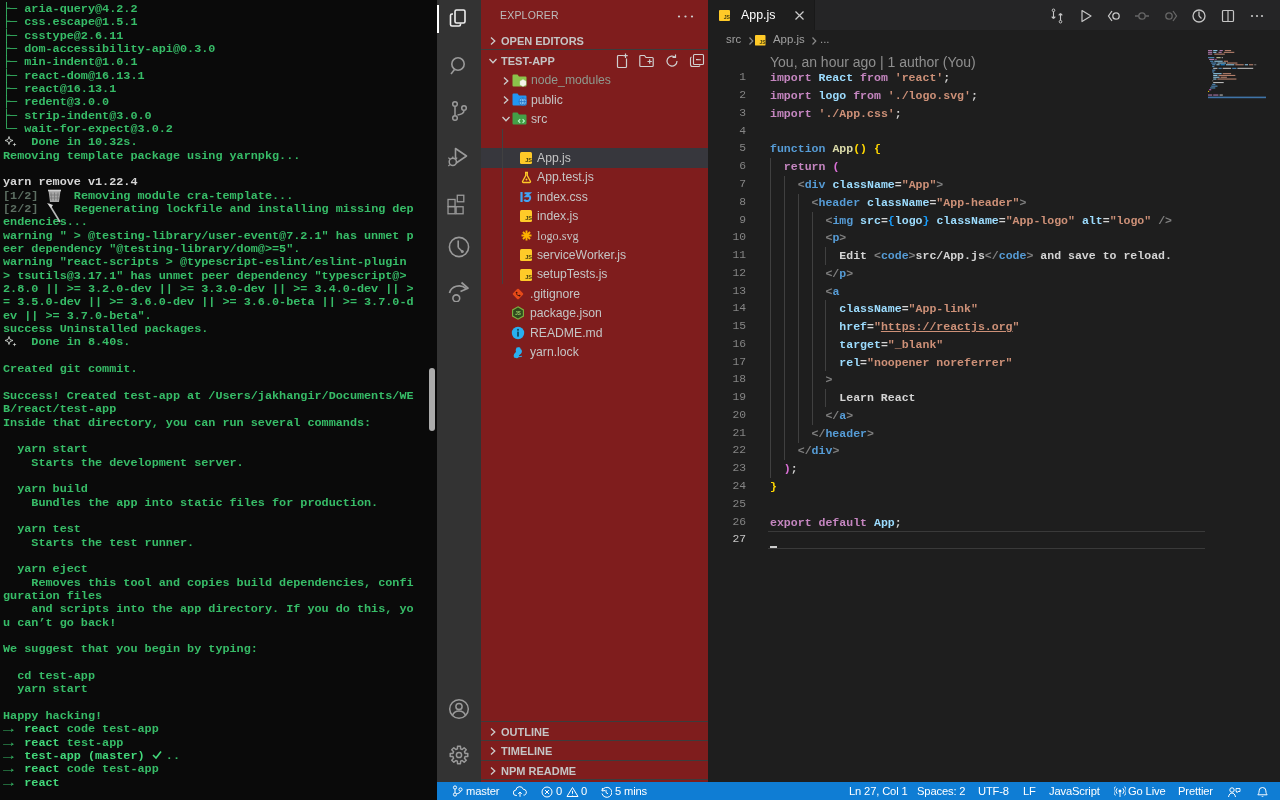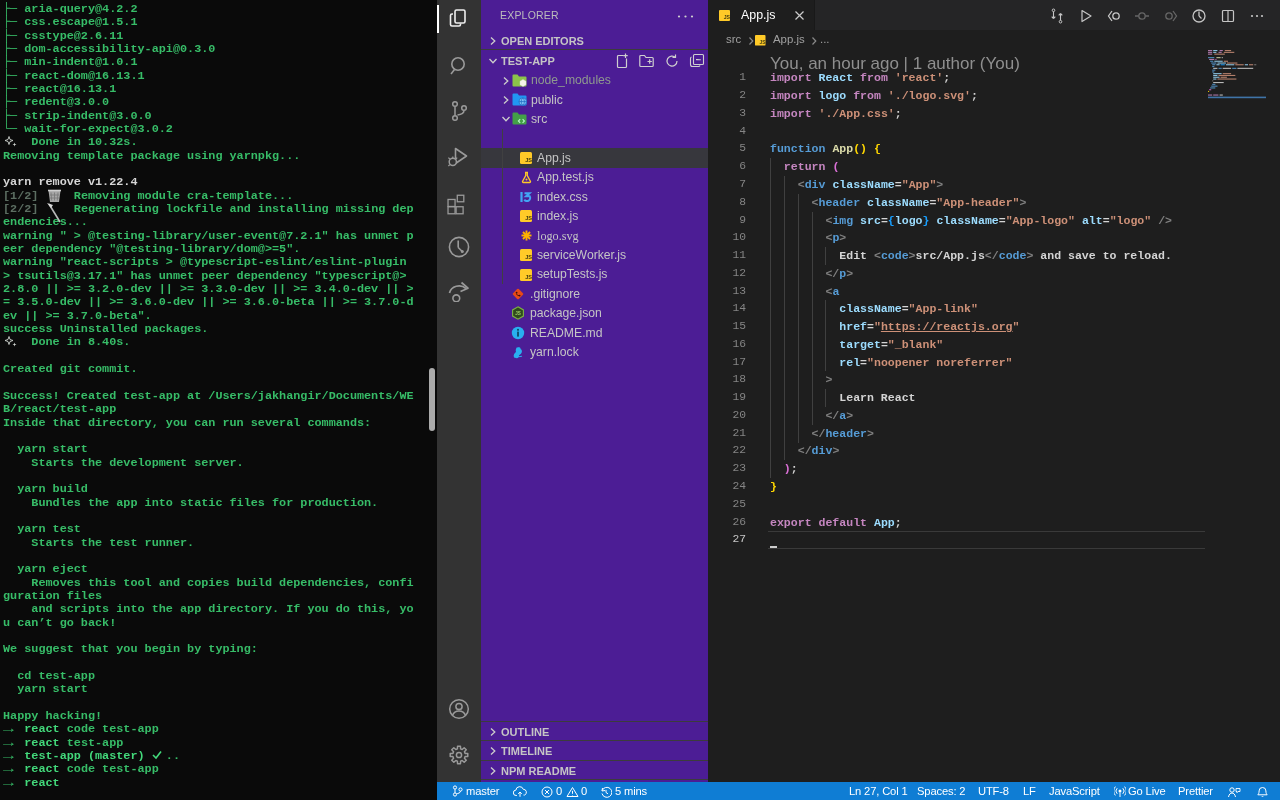--- a/index.html
+++ b/index.html
@@ -6,34 +6,34 @@
  font-family:"Liberation Mono",monospace;font-weight:700;font-size:11.8px;line-height:13.34px;
  padding:2.9px 0 0 3px;color:#37bd68;white-space:pre}
 #term i{font-style:normal}
 #term i.g{color:#37bd68}
 #term i.w{color:#d6d6d6}
 #term i.d{color:#5c6e62}
 #term i.b{color:#43d97b}
 #term i.a{color:#37bd68;display:inline-block;width:21.24px;transform:scaleX(1.55);transform-origin:0 50%}
 .ov{position:absolute}
 #abar{position:absolute;left:437px;top:0;width:44px;height:782px;background:#333333}
-#sbar{position:absolute;left:481px;top:0;width:227px;height:782px;background:#4c1d95;color:#cccccc}
+#sbar{position:absolute;left:481px;top:0;width:227px;height:782px;background:#7f1d1d;color:#cccccc}
 #ed{position:absolute;left:708px;top:0;width:572px;height:782px;background:#1e1e1e}
 #tabs{position:absolute;left:0;top:0;width:572px;height:30px;background:#252526}
 #tab1{position:absolute;left:0;top:0;width:107px;height:30px;background:#1e1e1e;border-right:1px solid #191919}
 #tab1 .lbl{position:absolute;left:33px;top:8px;font-size:12.4px;color:#ffffff}
 #crumbs{position:absolute;left:0;top:30px;width:572px;height:21px;color:#a0a0a0;font-size:11.4px}
 #nums{position:absolute;left:708px;top:51.63px;width:38px;text-align:right;color:#858585;
  font-family:"Liberation Mono",monospace;font-size:11.3px;line-height:17.77px}
 #nums span{display:block}
 #nums .cur{color:#c6c6c6}
 #code{position:absolute;left:770px;top:51.63px;font-family:"Liberation Mono",monospace;
  font-weight:700;font-size:11.55px;line-height:17.77px;white-space:pre;color:#d4d4d4}
 #code i{font-style:normal}
-#lens{position:absolute;left:770px;top:53.5px;height:17.77px;color:#8f8f8f;font-size:17px}
+#lens{position:absolute;left:770px;top:53.5px;height:17.77px;color:#8f8f8f;font-size:14px}
 .ig{position:absolute;width:1px;background:#404040}
 #mm{position:absolute;left:1208px;top:50px}
 #status{position:absolute;left:437px;top:782px;width:843px;height:18px;background:#0f7dd4;color:#ffffff;font-size:11.2px;letter-spacing:-0.15px}
 #status .it{position:absolute;top:2.5px;white-space:nowrap}
 .sep{position:absolute;left:0;width:227px;height:1px;background:#3c3c3c}
 .hdr{position:absolute;font-weight:700;font-size:11px;color:#c5c5c5}
 .row{position:absolute;left:0;width:227px;height:19.42px;font-size:12.2px;color:#c5c5c5}
 .row .nm{position:absolute;top:2.6px}
 svg{position:absolute}
 </style></head>

